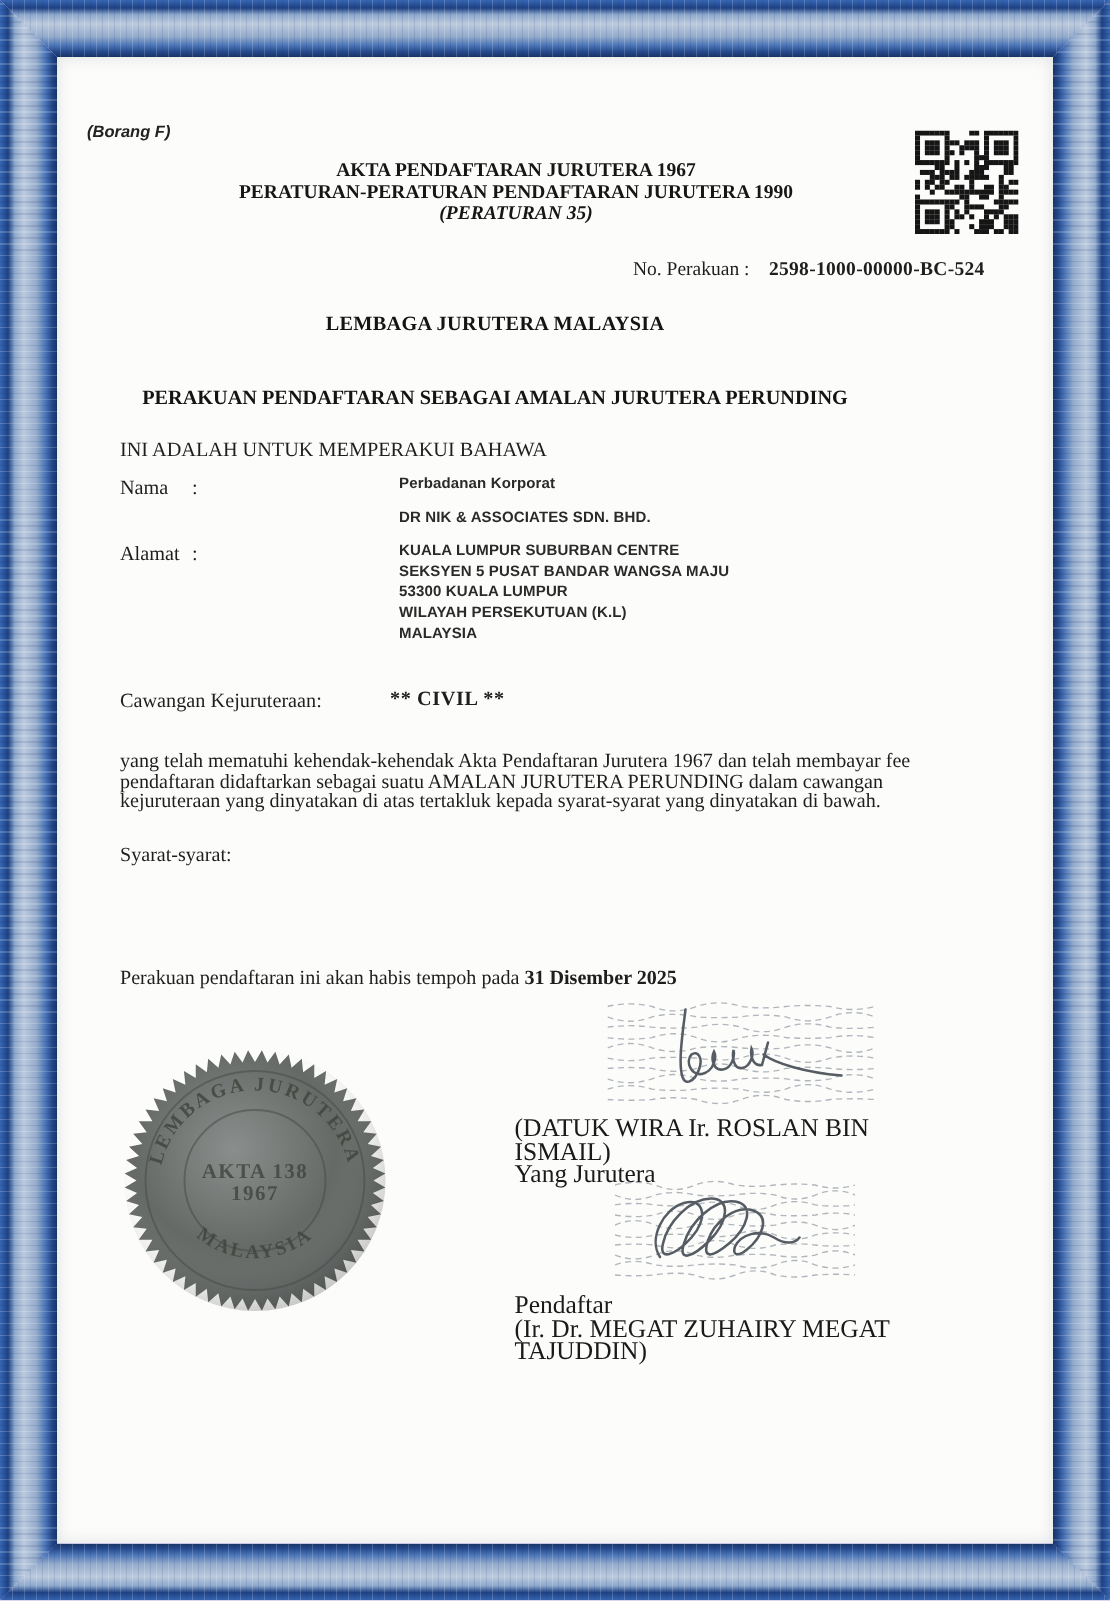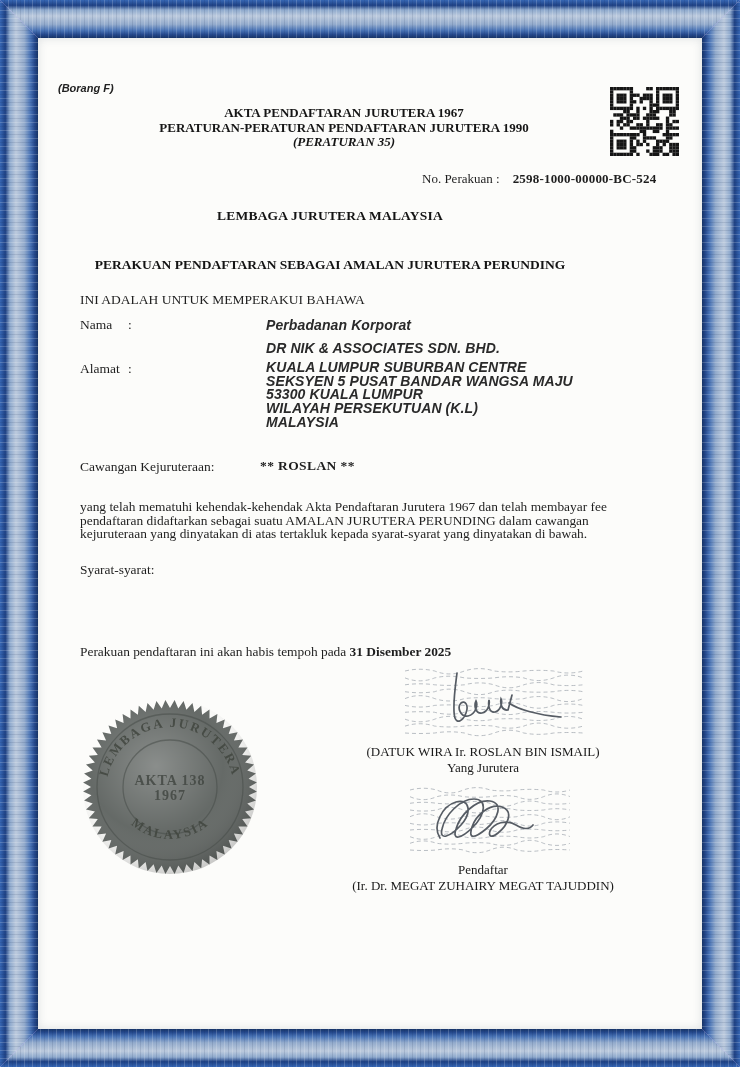--- a/index.html
+++ b/index.html
@@ -29,28 +29,28 @@
   .i{font-style:italic;}
   .borang{left:20px;top:44px;font-size:11px;font-family:"Liberation Sans",sans-serif;font-weight:bold;font-style:italic;color:#222;}
   .title-block{left:2px;top:52px;width:608px;text-align:center;font-size:13px;font-weight:bold;line-height:14.5px;color:#161616;margin-top:16px;}
   .qr{left:572px;top:49px;width:69px;height:69px;}
   .no-row{left:384px;top:133px;font-size:13px;white-space:nowrap;}
   .no-row .val{font-weight:bold;margin-left:13px;letter-spacing:.2px;text-align:center;}
   .board{left:0;top:170px;width:584px;text-align:center;font-size:13.5px;font-weight:bold;color:#141414;letter-spacing:.2px;}
   .cert-title{left:0;top:219px;width:584px;text-align:center;font-size:13.5px;font-weight:bold;color:#141414;}
   .intro{left:42px;top:254px;font-size:13.5px;}
   .flabel{font-size:13.5px;}
-  .fval{font-family:"Liberation Sans",sans-serif;font-weight:bold;font-size:14px;color:#2a2a2a;letter-spacing:.1px;font-style:italic;}
+  .fval{font-family:"Liberation Sans",sans-serif;font-weight:bold;font-size:10px;color:#2a2a2a;letter-spacing:.1px;}
   .addr{line-height:13.7px;}
   .civil{font-size:13.5px;font-weight:bold;letter-spacing:.4px;}
   .para{left:42px;top:462px;width:564px;font-size:13.4px;line-height:13.7px;text-align:left;}
   .syarat{left:42px;top:524px;font-size:13.4px;}
   .expiry{left:42px;top:606px;font-size:13.4px;}
   .sigbox{overflow:hidden;}
-  .caption{left:305px;width:280px;text-align:center;font-size:13px;line-height:15.5px;color:#1a1a1a;}
+  .caption{left:305px;width:280px;text-align:left;font-size:17px;line-height:15.5px;color:#1a1a1a;}
   .seal{left:44px;top:661px;width:176px;height:176px;}
 </style>
 </head>
 <body>
 
 <div class="stage">
   <div class="frame-side fs-top"></div>
   <div class="frame-side fs-bottom"></div>
   <div class="frame-side fs-left"></div>
   <div class="frame-side fs-right"></div>
@@ -327,21 +327,21 @@
     <div class="abs flabel" style="left:90px;top:323px">:</div>
     <div class="abs fval addr" style="left:228px;top:323px">
       <div>KUALA LUMPUR SUBURBAN CENTRE</div>
       <div>SEKSYEN 5 PUSAT BANDAR WANGSA MAJU</div>
       <div>53300 KUALA  LUMPUR</div>
       <div>WILAYAH PERSEKUTUAN (K.L)</div>
       <div>MALAYSIA</div>
     </div>
 
     <div class="abs flabel" style="left:42px;top:421px">Cawangan Kejuruteraan:</div>
-    <div class="abs civil" style="left:222px;top:420px">** ROSLAN **</div>
+    <div class="abs civil" style="left:222px;top:420px">** CIVIL **</div>
 
     <div class="abs para">yang telah mematuhi kehendak-kehendak Akta Pendaftaran Jurutera 1967 dan telah membayar fee pendaftaran didaftarkan sebagai suatu AMALAN JURUTERA PERUNDING dalam cawangan kejuruteraan yang dinyatakan di atas tertakluk kepada syarat-syarat yang dinyatakan di bawah.</div>
     <div class="abs syarat">Syarat-syarat:</div>
 
     <div class="abs expiry">
       <span>Perakuan pendaftaran ini akan habis tempoh pada</span>
       <span class="b">31 Disember 2025</span>
     </div>
 
     <svg class="abs sigbox" id="sig1" style="left:367px;top:629px" width="178" height="70" viewBox="0 0 178 70" aria-hidden="true">

